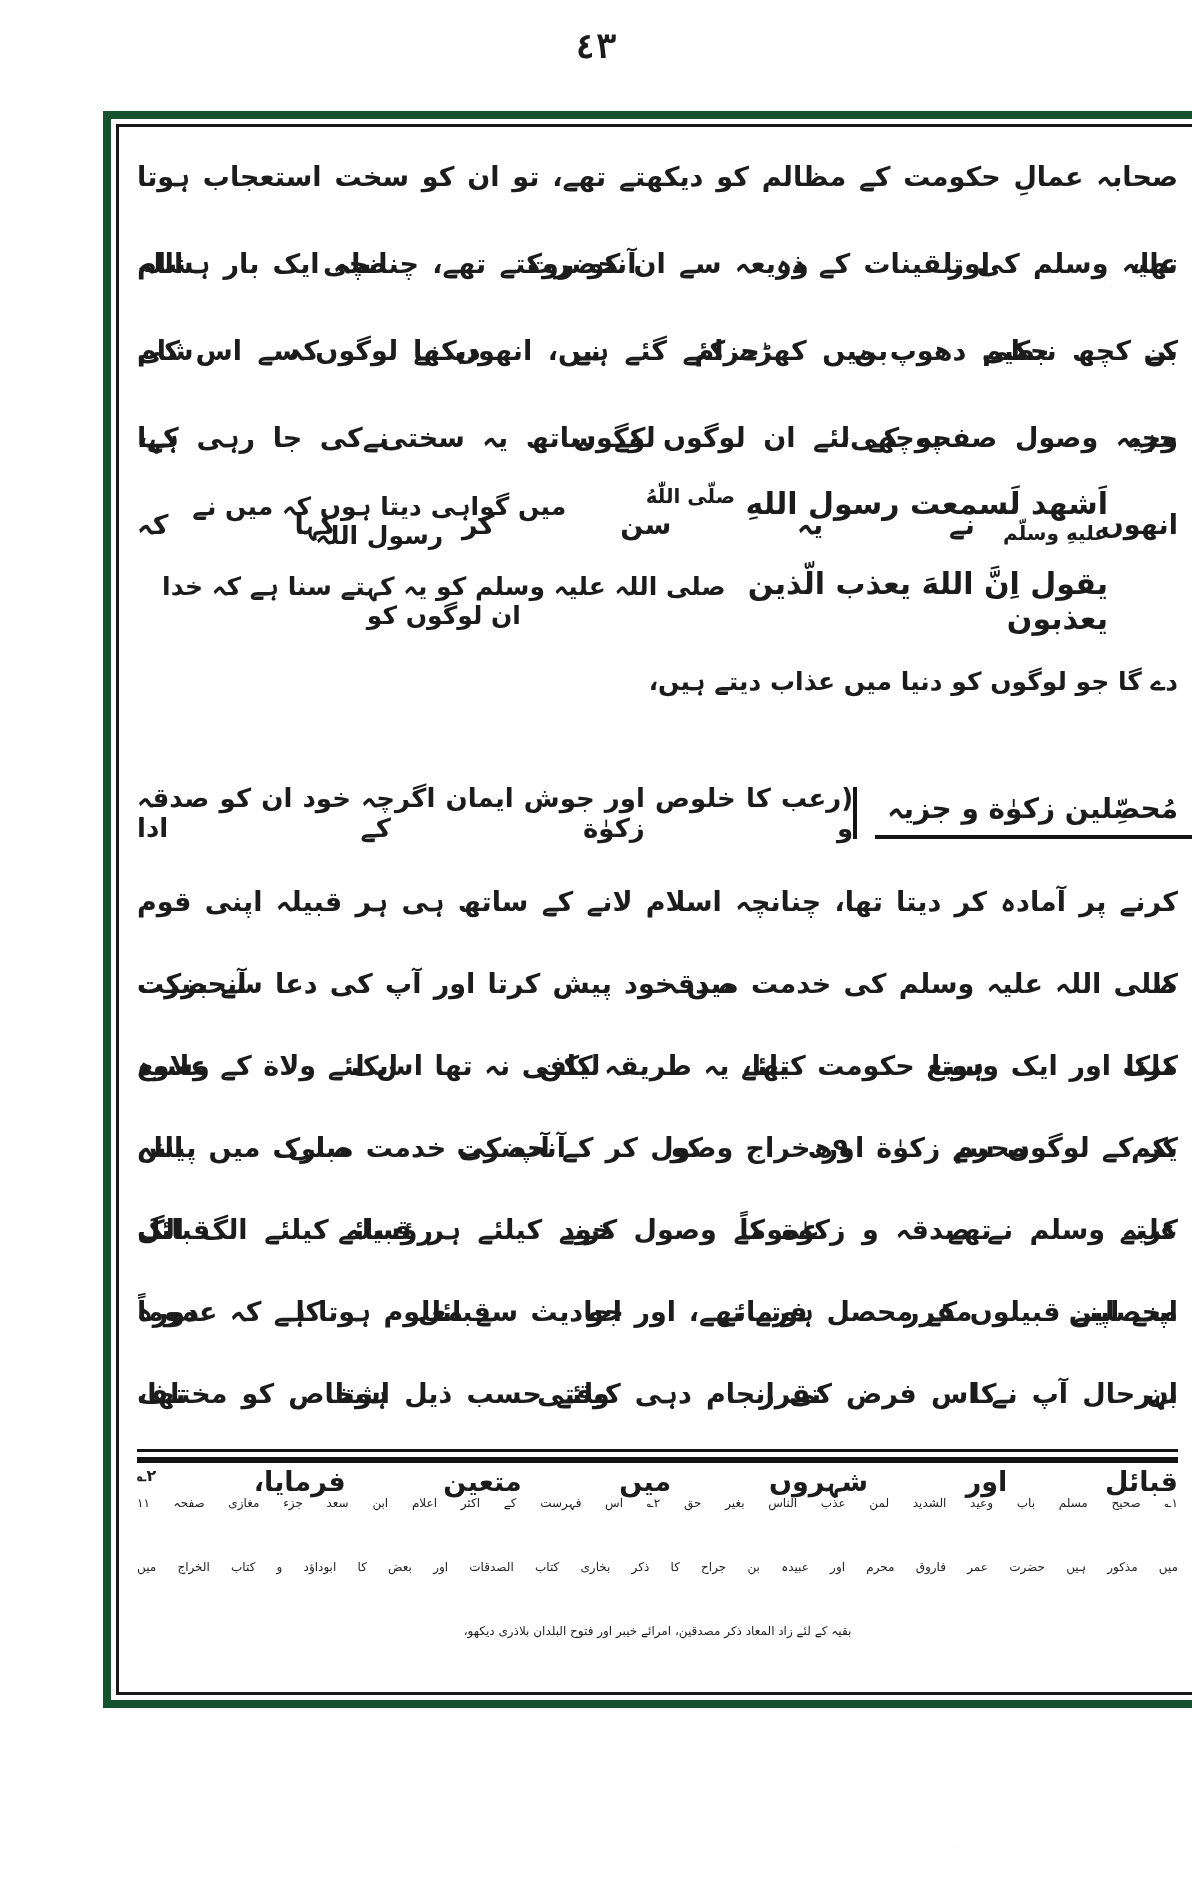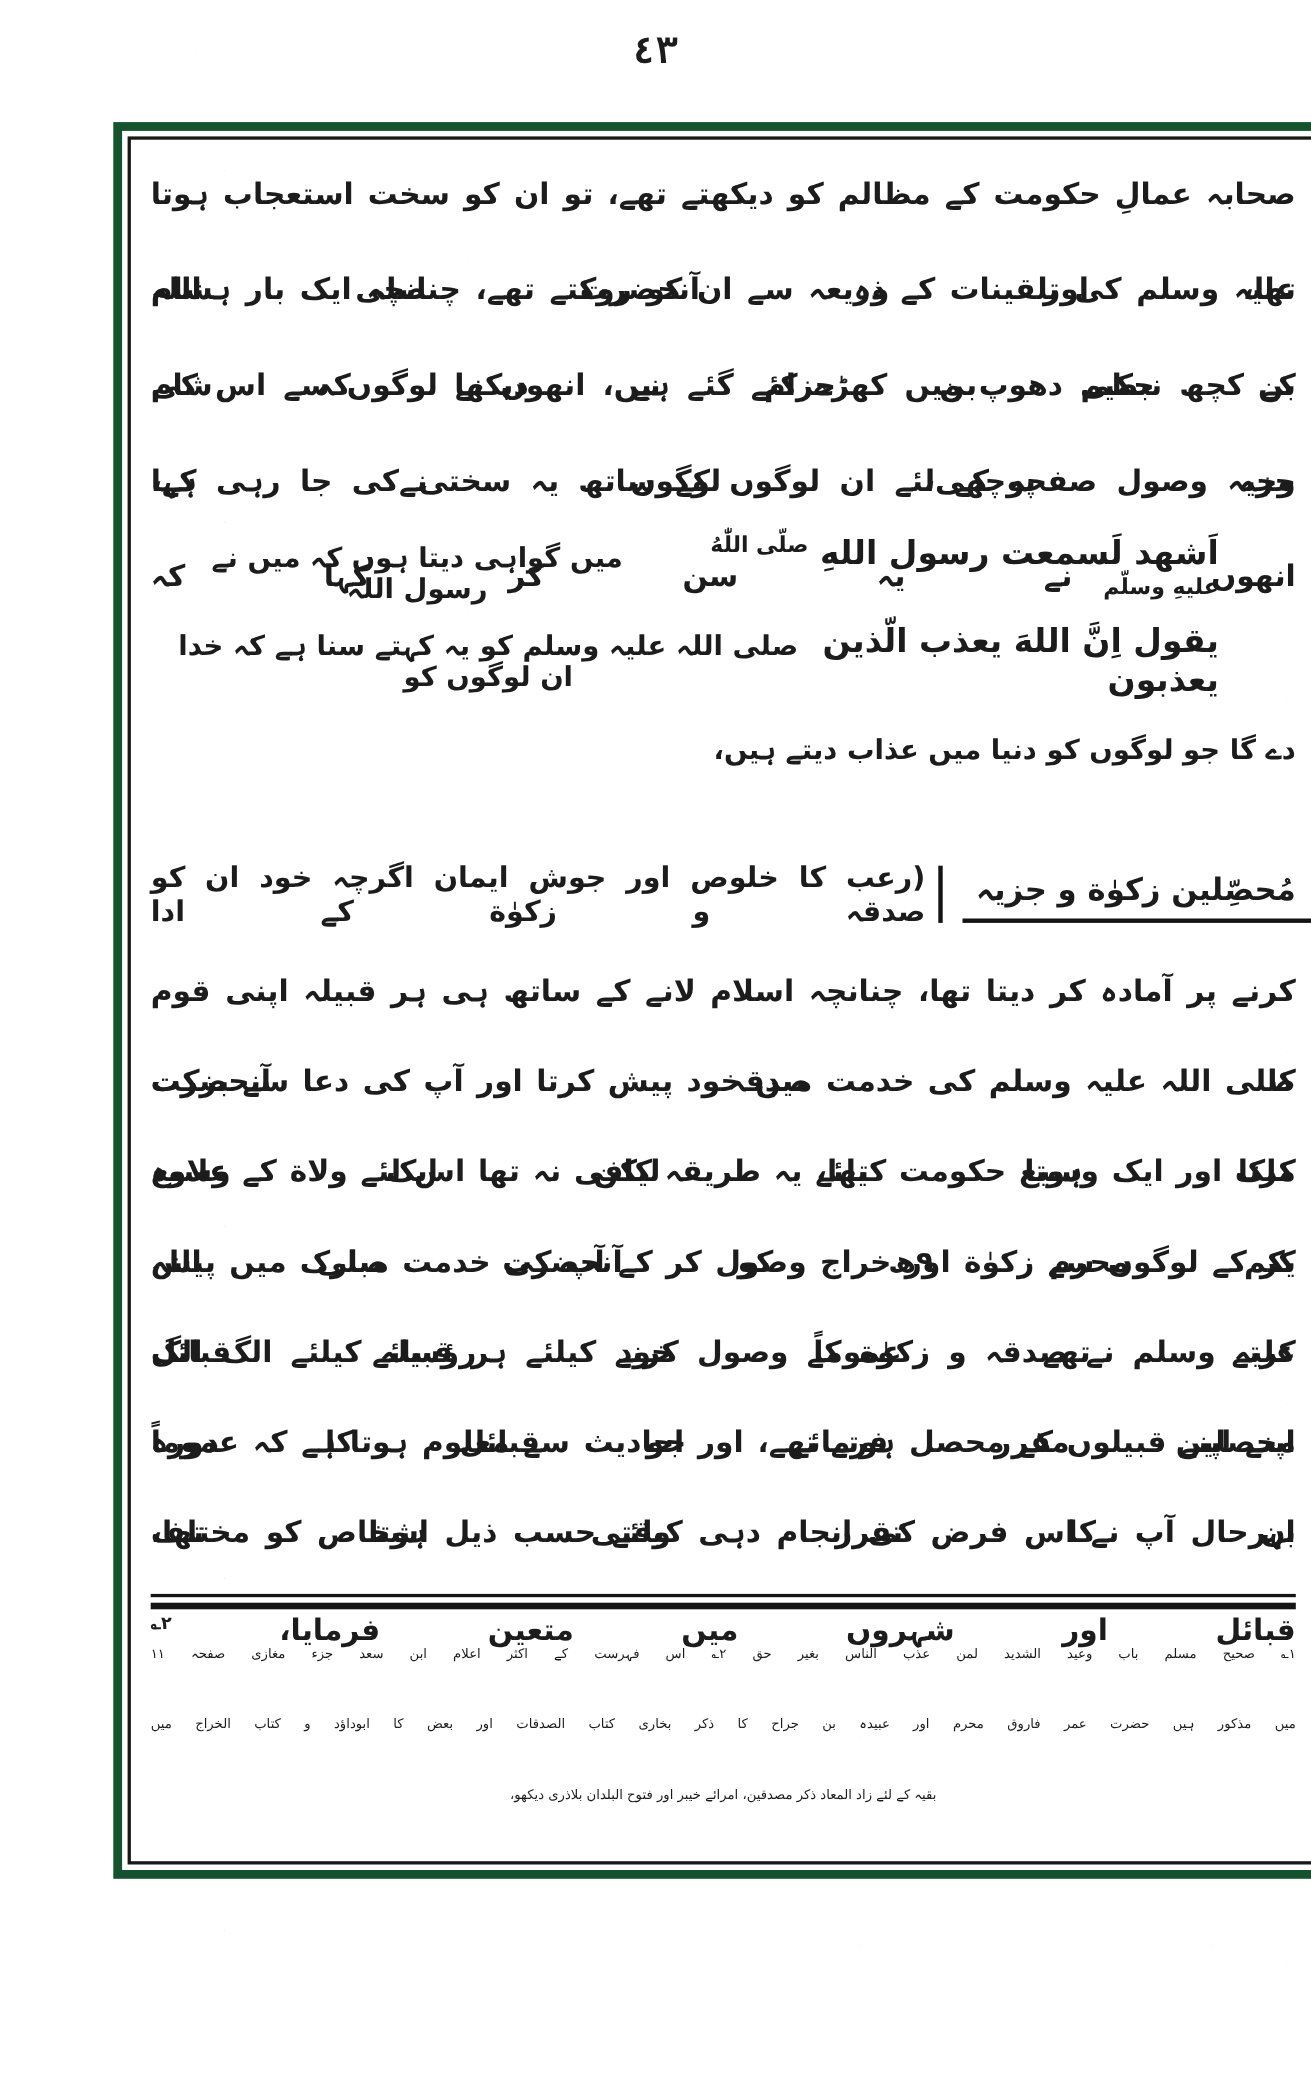--- a/index.html
+++ b/index.html
@@ -83,21 +83,21 @@
     white-space:nowrap;
   }
   .head-rule{
     width:4px;height:52px;background:#141414;
     margin-right:18px;
   }
   .head-lead{
     flex:1;
     font-size:26px;font-weight:700;
     text-align:justify;text-align-last:justify;
-    padding-right:12px;
+    padding-right:0;
   }
   .p2 .line{height:82px;line-height:82px;}
   
   .fdivider{
     margin-top:14px;
     height:5px;
     border-top:3px solid #141414;
     border-bottom:6px solid #141414;
   }
   .footnotes{margin-top:8px;}

